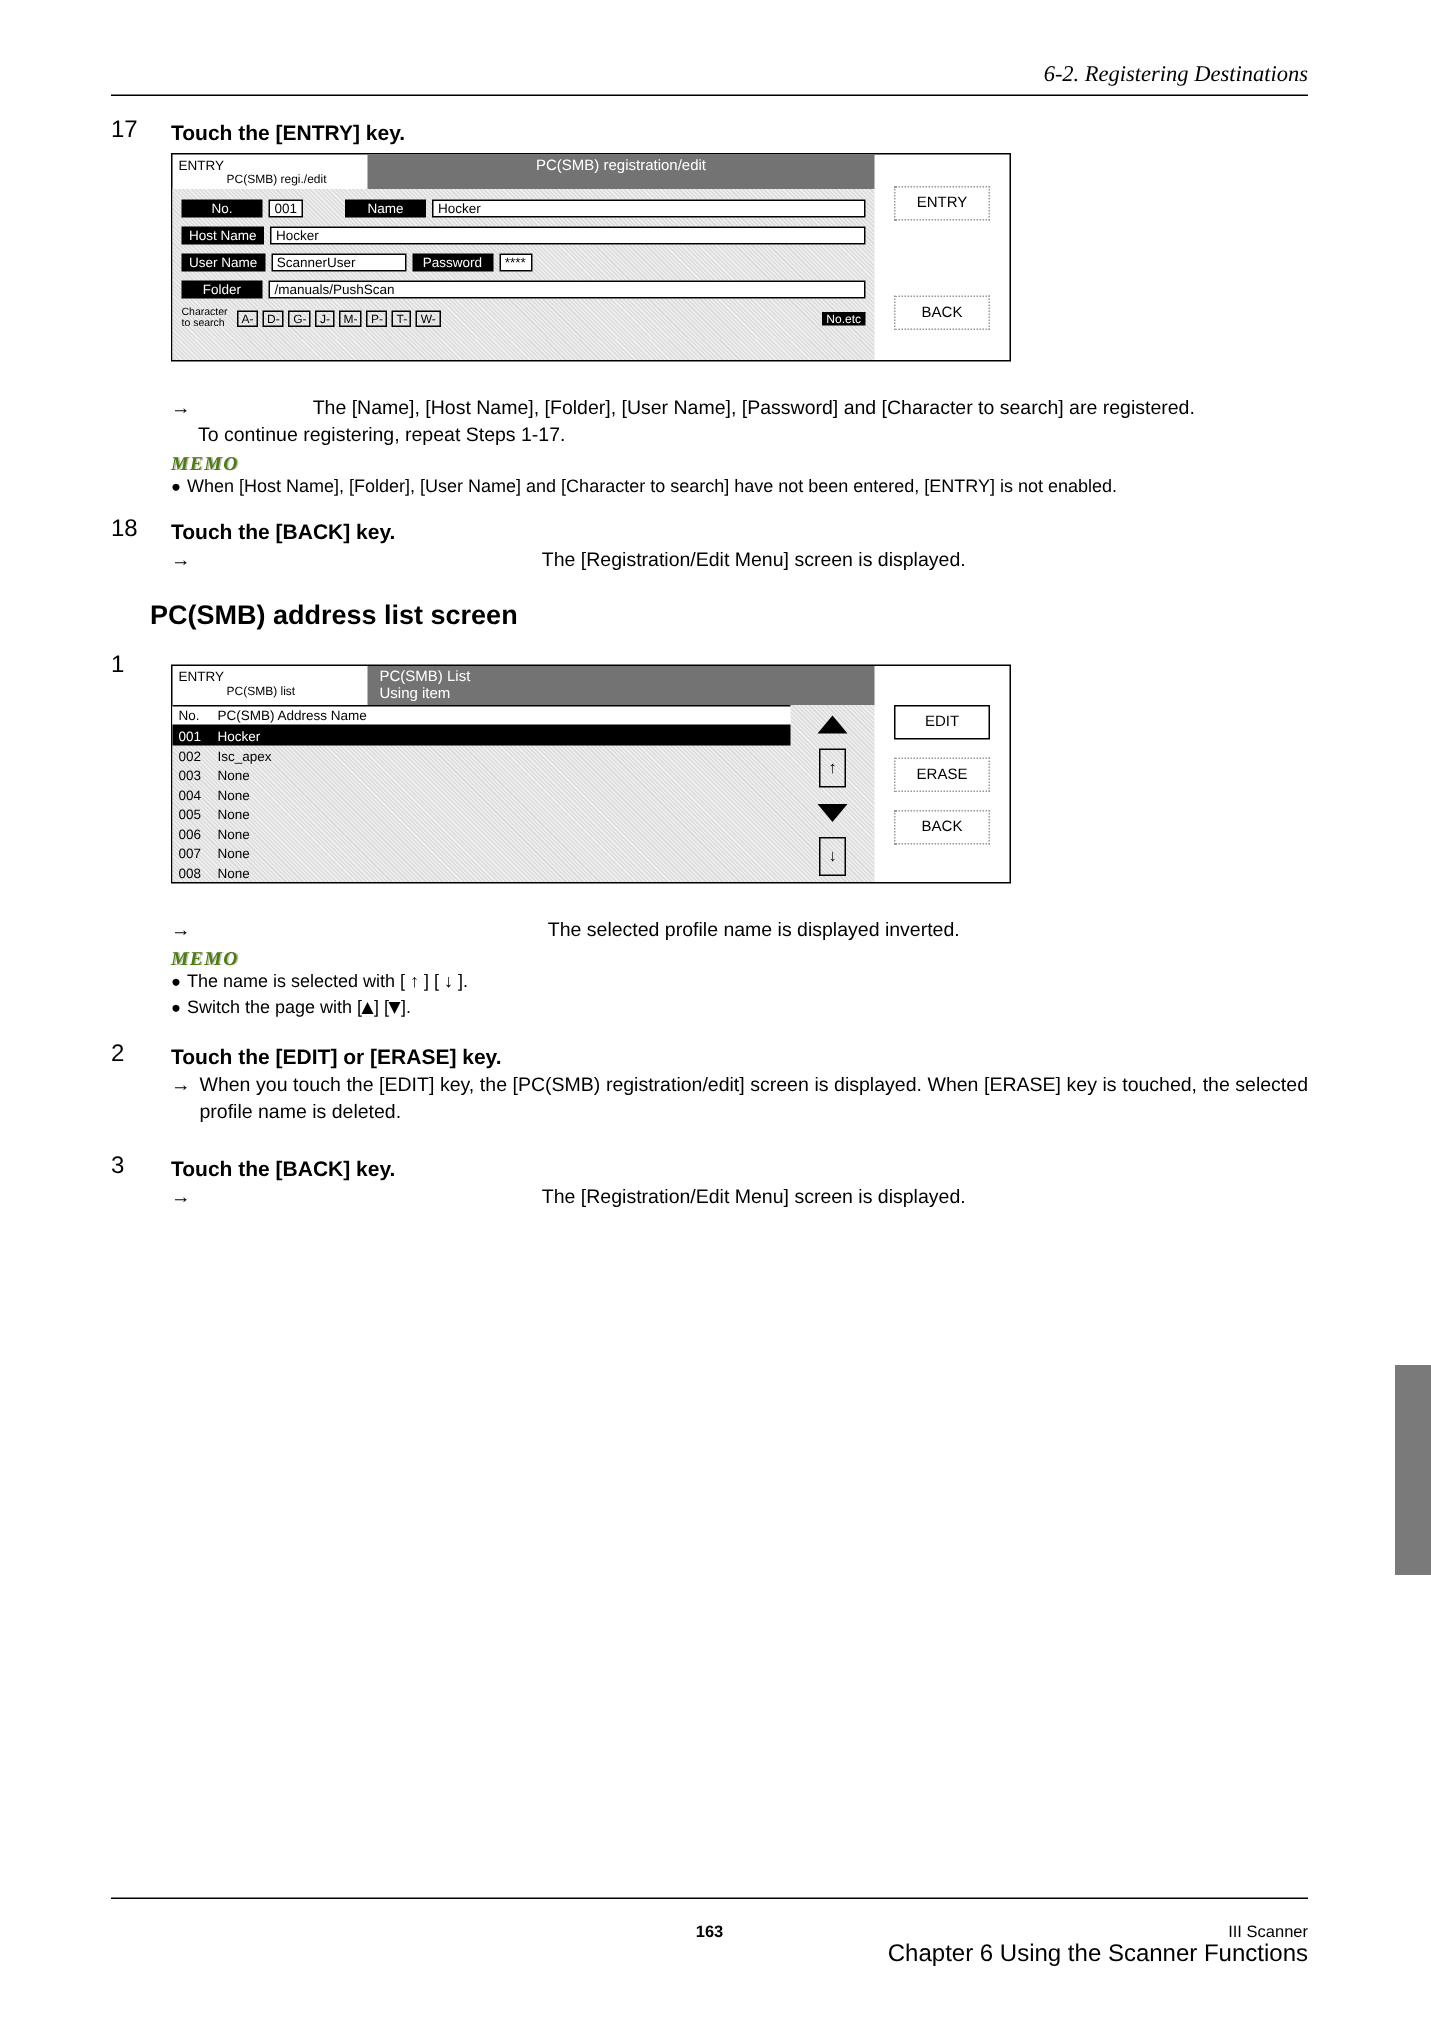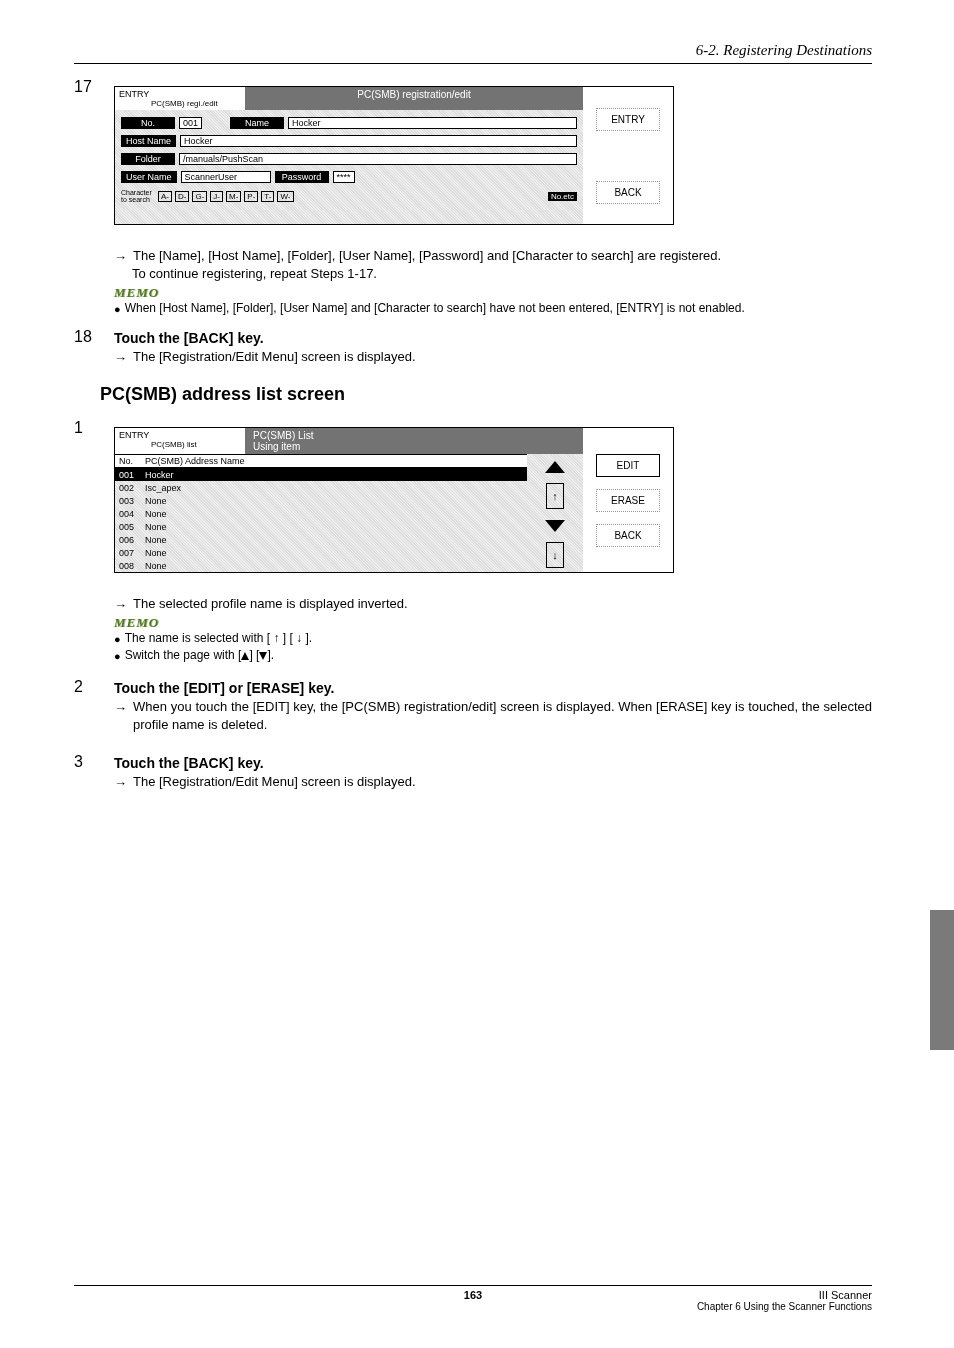--- a/index.html
+++ b/index.html
@@ -34,21 +34,21 @@
     font-weight: normal;
     font-size: 16px;
     min-width: 28px;
     font-family: Arial, sans-serif;
   }
   .step-body { flex: 1; padding-top: 2px; }
   .step-title { font-weight: bold; font-size: 14px; }
   .sub-body { margin-left: 40px; margin-bottom: 10px; }
   .arrow-line { display: flex; gap: 6px; margin-top: 2px; line-height: 1.4; }
   .arrow-glyph { font-family: 'Times New Roman', serif; }
-  .arrow-text { flex: 1; }
+  .arrow-text { flex: 1; text-align: center; }
   .indent-line { margin-left: 18px; line-height: 1.4; }
   .memo-label {
     font-weight: bold;
     font-style: italic;
     letter-spacing: 1px;
     font-family: Georgia, 'Times New Roman', serif;
     color:#4d7c0f;
     text-shadow: 1px 0 0 #bbb;
     margin-top:2px;
   }
@@ -176,40 +176,41 @@
     border-top:9px solid #000;
     vertical-align:middle;
   }
 
   .footer {
     position:absolute;
     bottom:36px;
     left:74px;
     right:82px;
     border-top:1px solid #000;
-    padding-top:3px;
+    padding-top:16px;
     display:flex;
     justify-content:space-between;
     font-size:11px;
   }
   .footer .right { text-align:right; }
-  .footer .right .small { font-size:10px; display:block; }
+  .footer .right .small { font-size:16px; display:block; }
   .footer .pg { font-weight:bold; position:absolute; left:50%; transform:translateX(-50%);}
 </style>
 </head>
 <body>
 
 <div class="side-tab"></div>
 
 <div class="breadcrumb">6-2. Registering Destinations</div>
 <hr class="top-rule">
 
 <div class="step">
   <div class="step-num">17</div>
   <div class="step-body">
+    <div class="step-title">Touch the [ENTRY] key.</div>
 
     <div class="panel">
       <div class="panel-main">
         <div class="hdr">
           <div class="hdr-left">
             <div>ENTRY</div>
             <div class="crumb">PC(SMB) regi./edit</div>
           </div>
           <div class="hdr-right">PC(SMB) registration/edit</div>
         </div>
@@ -219,28 +220,28 @@
             <span class="val-box">001</span>
             <span style="width:20px"></span>
             <span class="label-box">Name</span>
             <span class="val-box" style="flex:1">Hocker</span>
           </div>
           <div class="lcd-row">
             <span class="label-box">Host Name</span>
             <span class="val-box" style="flex:1">Hocker</span>
           </div>
           <div class="lcd-row">
-            <span class="label-box">Folder</span>
-            <span class="val-box" style="flex:1">/manuals/PushScan</span>
-          </div>
-          <div class="lcd-row">
             <span class="label-box">User Name</span>
             <span class="val-box" style="width:90px">ScannerUser</span>
             <span class="label-box">Password</span>
             <span class="val-box">****</span>
+          </div>
+          <div class="lcd-row">
+            <span class="label-box">Folder</span>
+            <span class="val-box" style="flex:1">/manuals/PushScan</span>
           </div>
           <div class="char-row">
             <span class="lead">Character to search</span>
             <span class="mini">A-</span>
             <span class="mini">D-</span>
             <span class="mini">G-</span>
             <span class="mini">J-</span>
             <span class="mini">M-</span>
             <span class="mini">P-</span>
             <span class="mini">T-</span>

